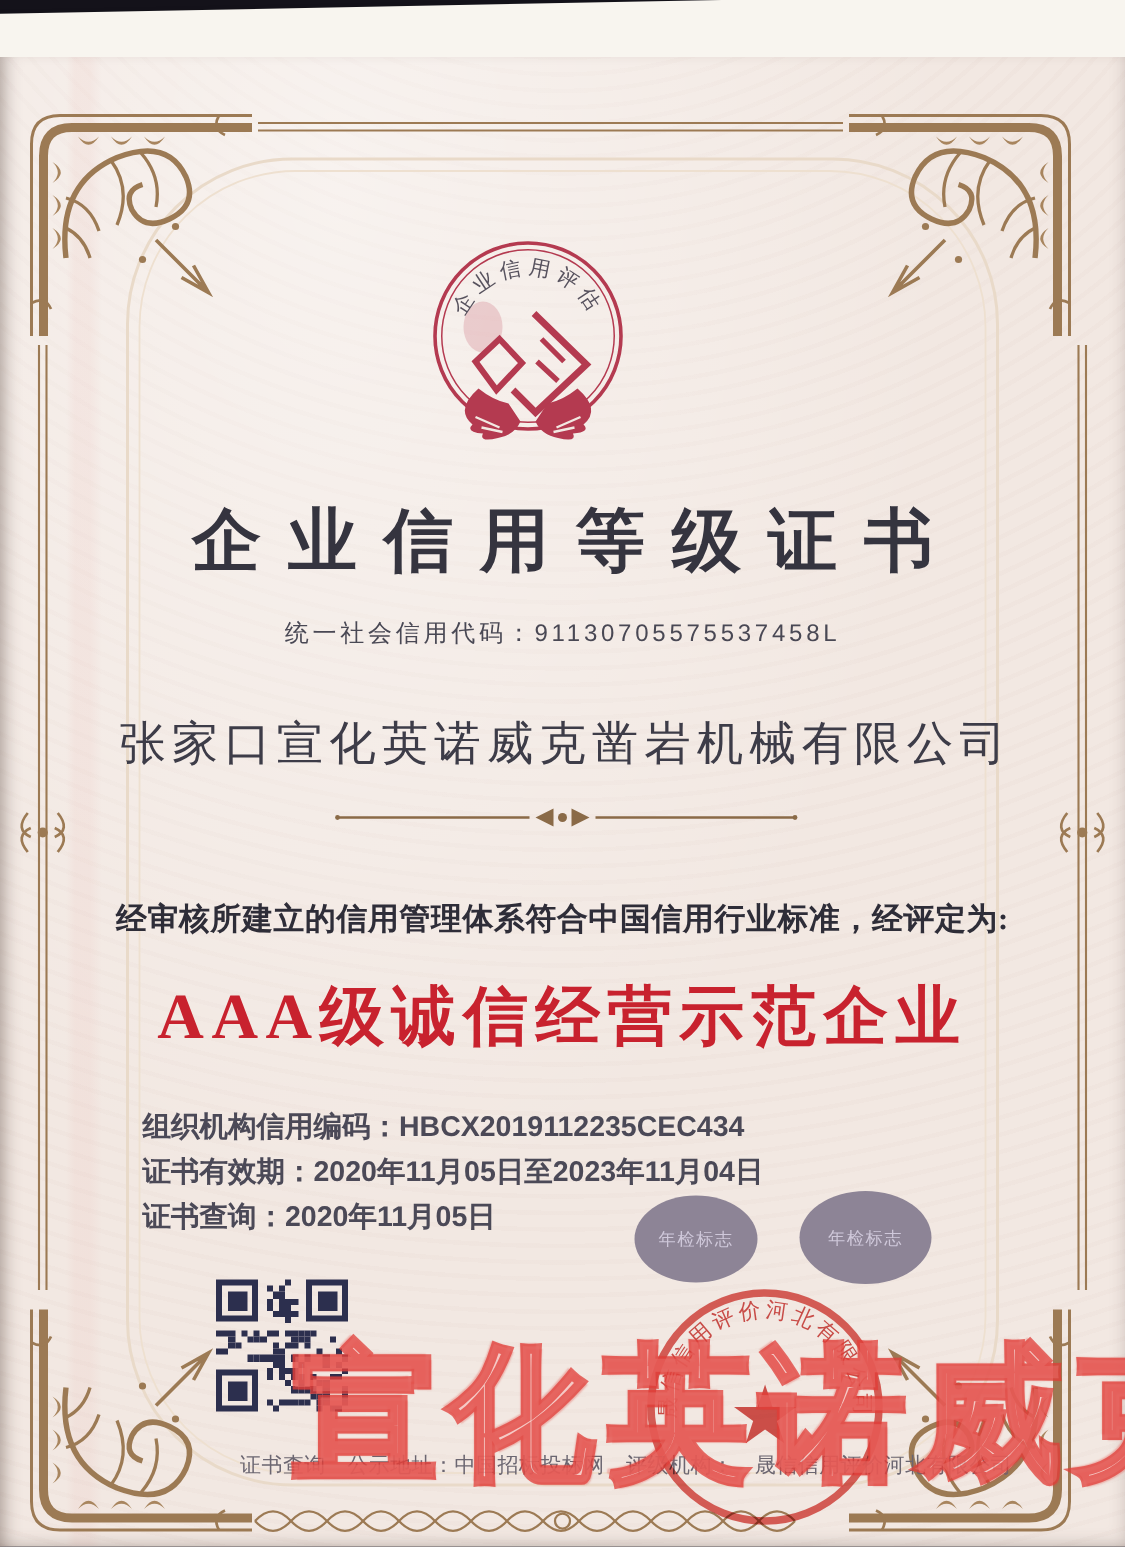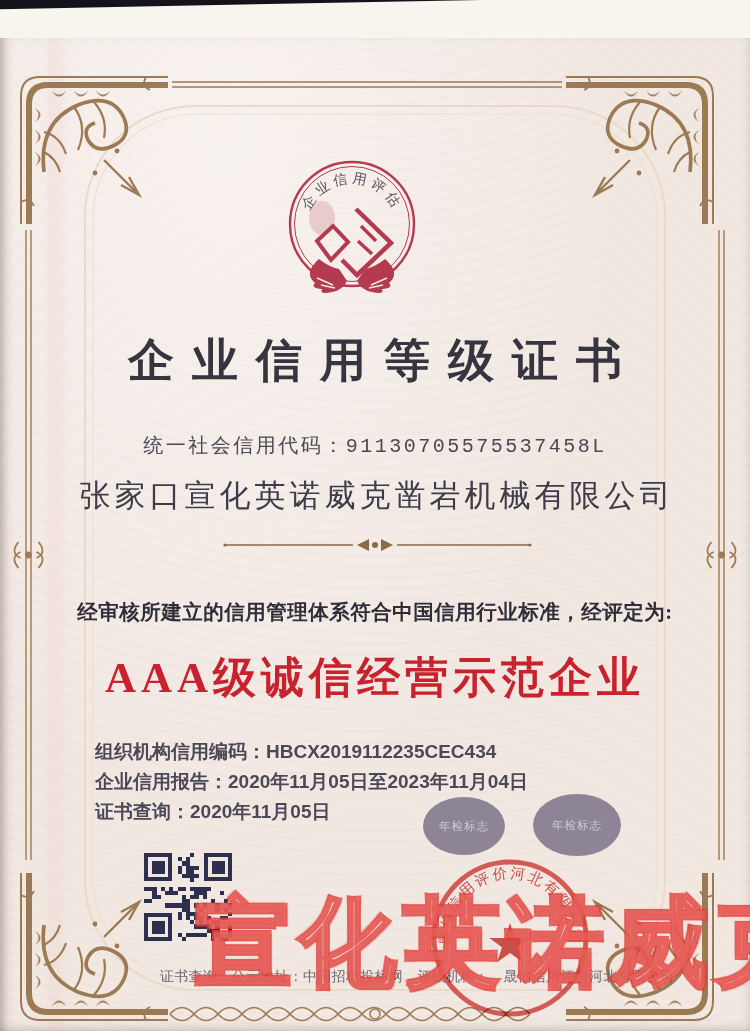--- a/index.html
+++ b/index.html
@@ -12,21 +12,21 @@
            linear-gradient(90deg,transparent 44px,rgba(235,190,185,.16) 50px,rgba(235,190,185,.16) 60px,transparent 68px),
            radial-gradient(ellipse at 30% 8%,rgba(255,255,255,.45),transparent 55%),
            repeating-radial-gradient(circle at 50% -30%,rgba(200,170,160,.05) 0 3px,transparent 3px 11px);
          box-shadow:inset 10px 0 12px -8px rgba(70,50,45,.45), inset -6px -8px 12px -8px rgba(70,50,45,.28);
          overflow:hidden}
   svg.frame{position:absolute;left:0;top:0;pointer-events:none}
   .emblem{position:absolute;left:277px;top:111px}
   .txt{position:absolute;left:0;width:100%;text-align:center;white-space:nowrap}
   .title{top:292px;font-family:"Liberation Serif","DejaVu Serif",serif;font-size:46px;font-weight:600;
          letter-spacing:18px;text-indent:18px;color:#35343f}
-  .credit{top:394px;font-family:Liberation Mono, monospace;font-size:20px;font-weight:500;
+  .credit{top:374px;font-family:Liberation Sans, sans-serif;font-size:16px;font-weight:500;
           letter-spacing:2.5px;color:#494854}
   .company{top:437px;font-family:"Liberation Serif","DejaVu Serif",serif;font-size:31px;font-weight:400;
            letter-spacing:4px;text-indent:4px;color:#3d3c48}
   .statement{top:560px;font-family:"Liberation Serif","DejaVu Serif",serif;font-size:20.5px;font-weight:700;
              letter-spacing:.5px;color:#2e2d38}
   .rating{top:611px;font-family:"Liberation Serif","DejaVu Serif",serif;font-size:43px;font-weight:800;
           letter-spacing:5px;color:#c8222e}
   .details{position:absolute;left:95px;top:699px;font-size:19px;line-height:30px;color:#4b4957;
            font-weight:700;z-index:1}
   .oval{position:absolute;background:#8d8496;border-radius:50%;display:flex;align-items:center;
@@ -117,21 +117,21 @@
   </svg>
 
   <div class="txt title">企业信用等级证书</div>
   <div class="txt credit">统一社会信用代码：91130705575537458L</div>
   <div class="txt company">张家口宣化英诺威克凿岩机械有限公司</div>
   <div class="txt rating">AAA级诚信经营示范企业</div>
   <div class="txt statement">经审核所建立的信用管理体系符合中国信用行业标准，经评定为:</div>
 
   <div class="details">
     <div>组织机构信用编码：HBCX2019112235CEC434</div>
-    <div>企业信用报告：2020年11月05日至2023年11月04日</div>
+    <div>证书有效期：2020年11月05日至2023年11月04日</div>
     <div>证书查询：2020年11月05日</div>
   </div>
 
   <div class="oval s1">
     <span>年检标志</span>
   </div>
   <div class="oval s2">
     <span>年检标志</span>
   </div>
 

